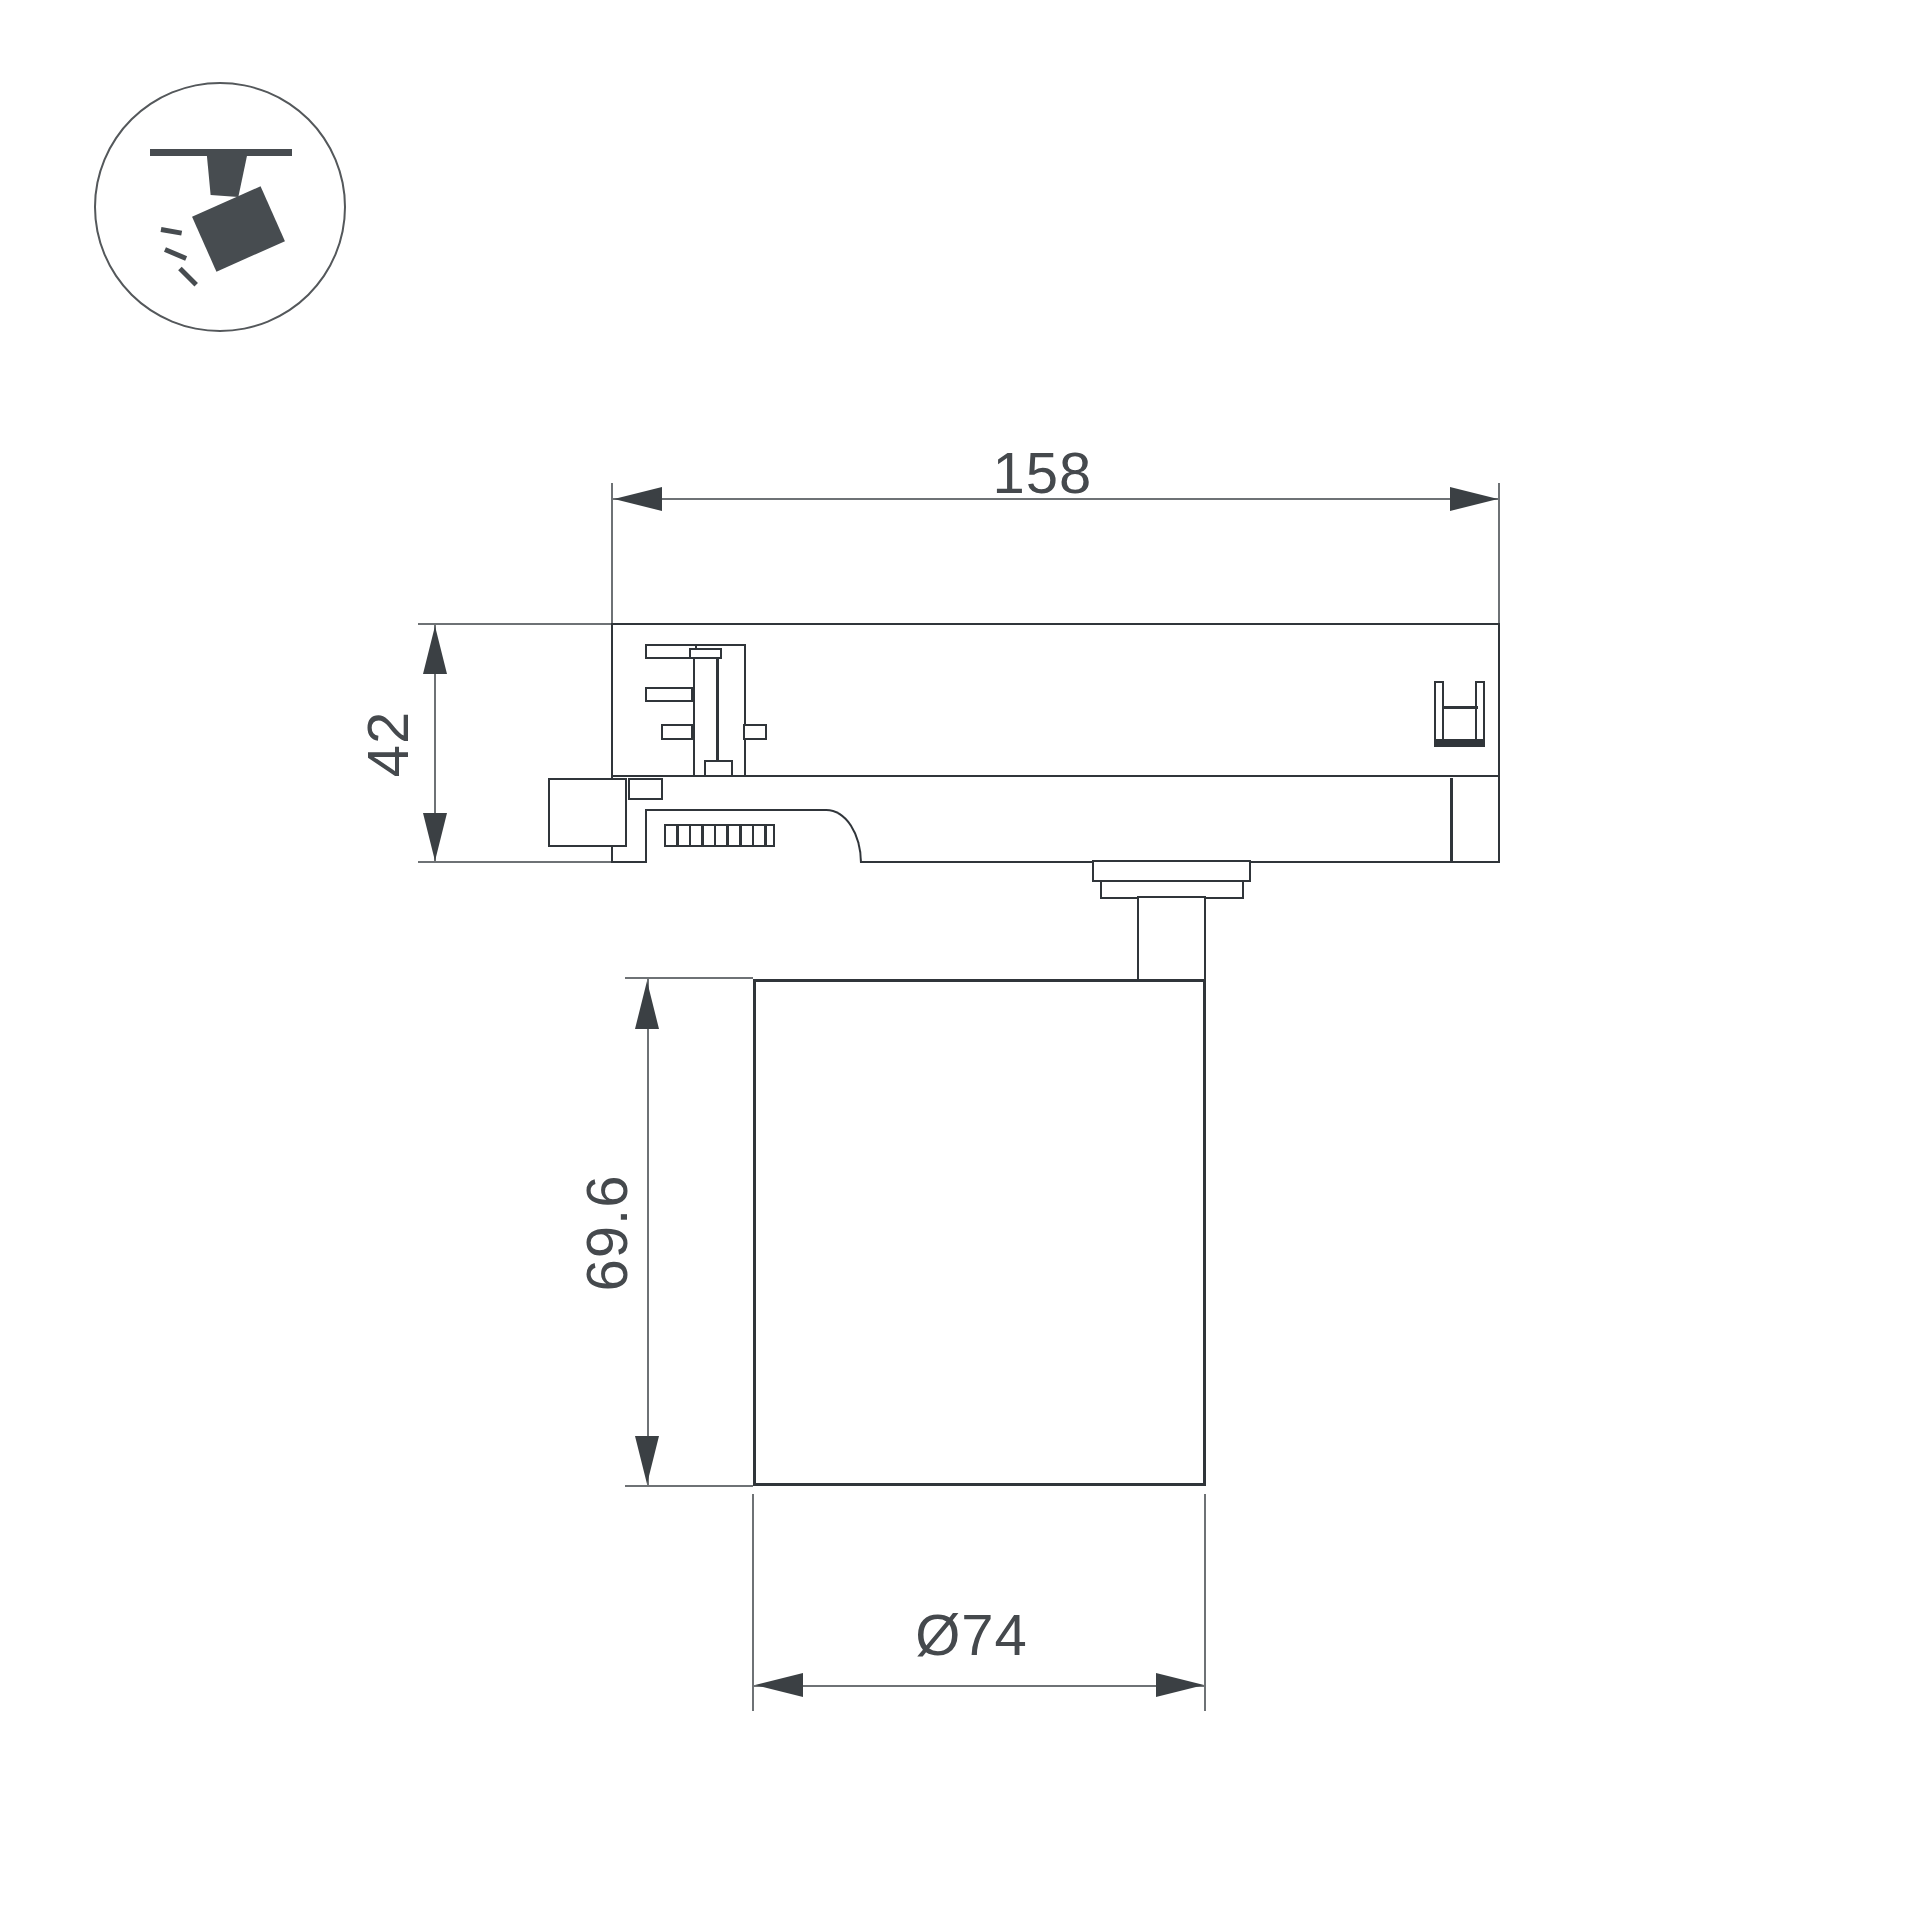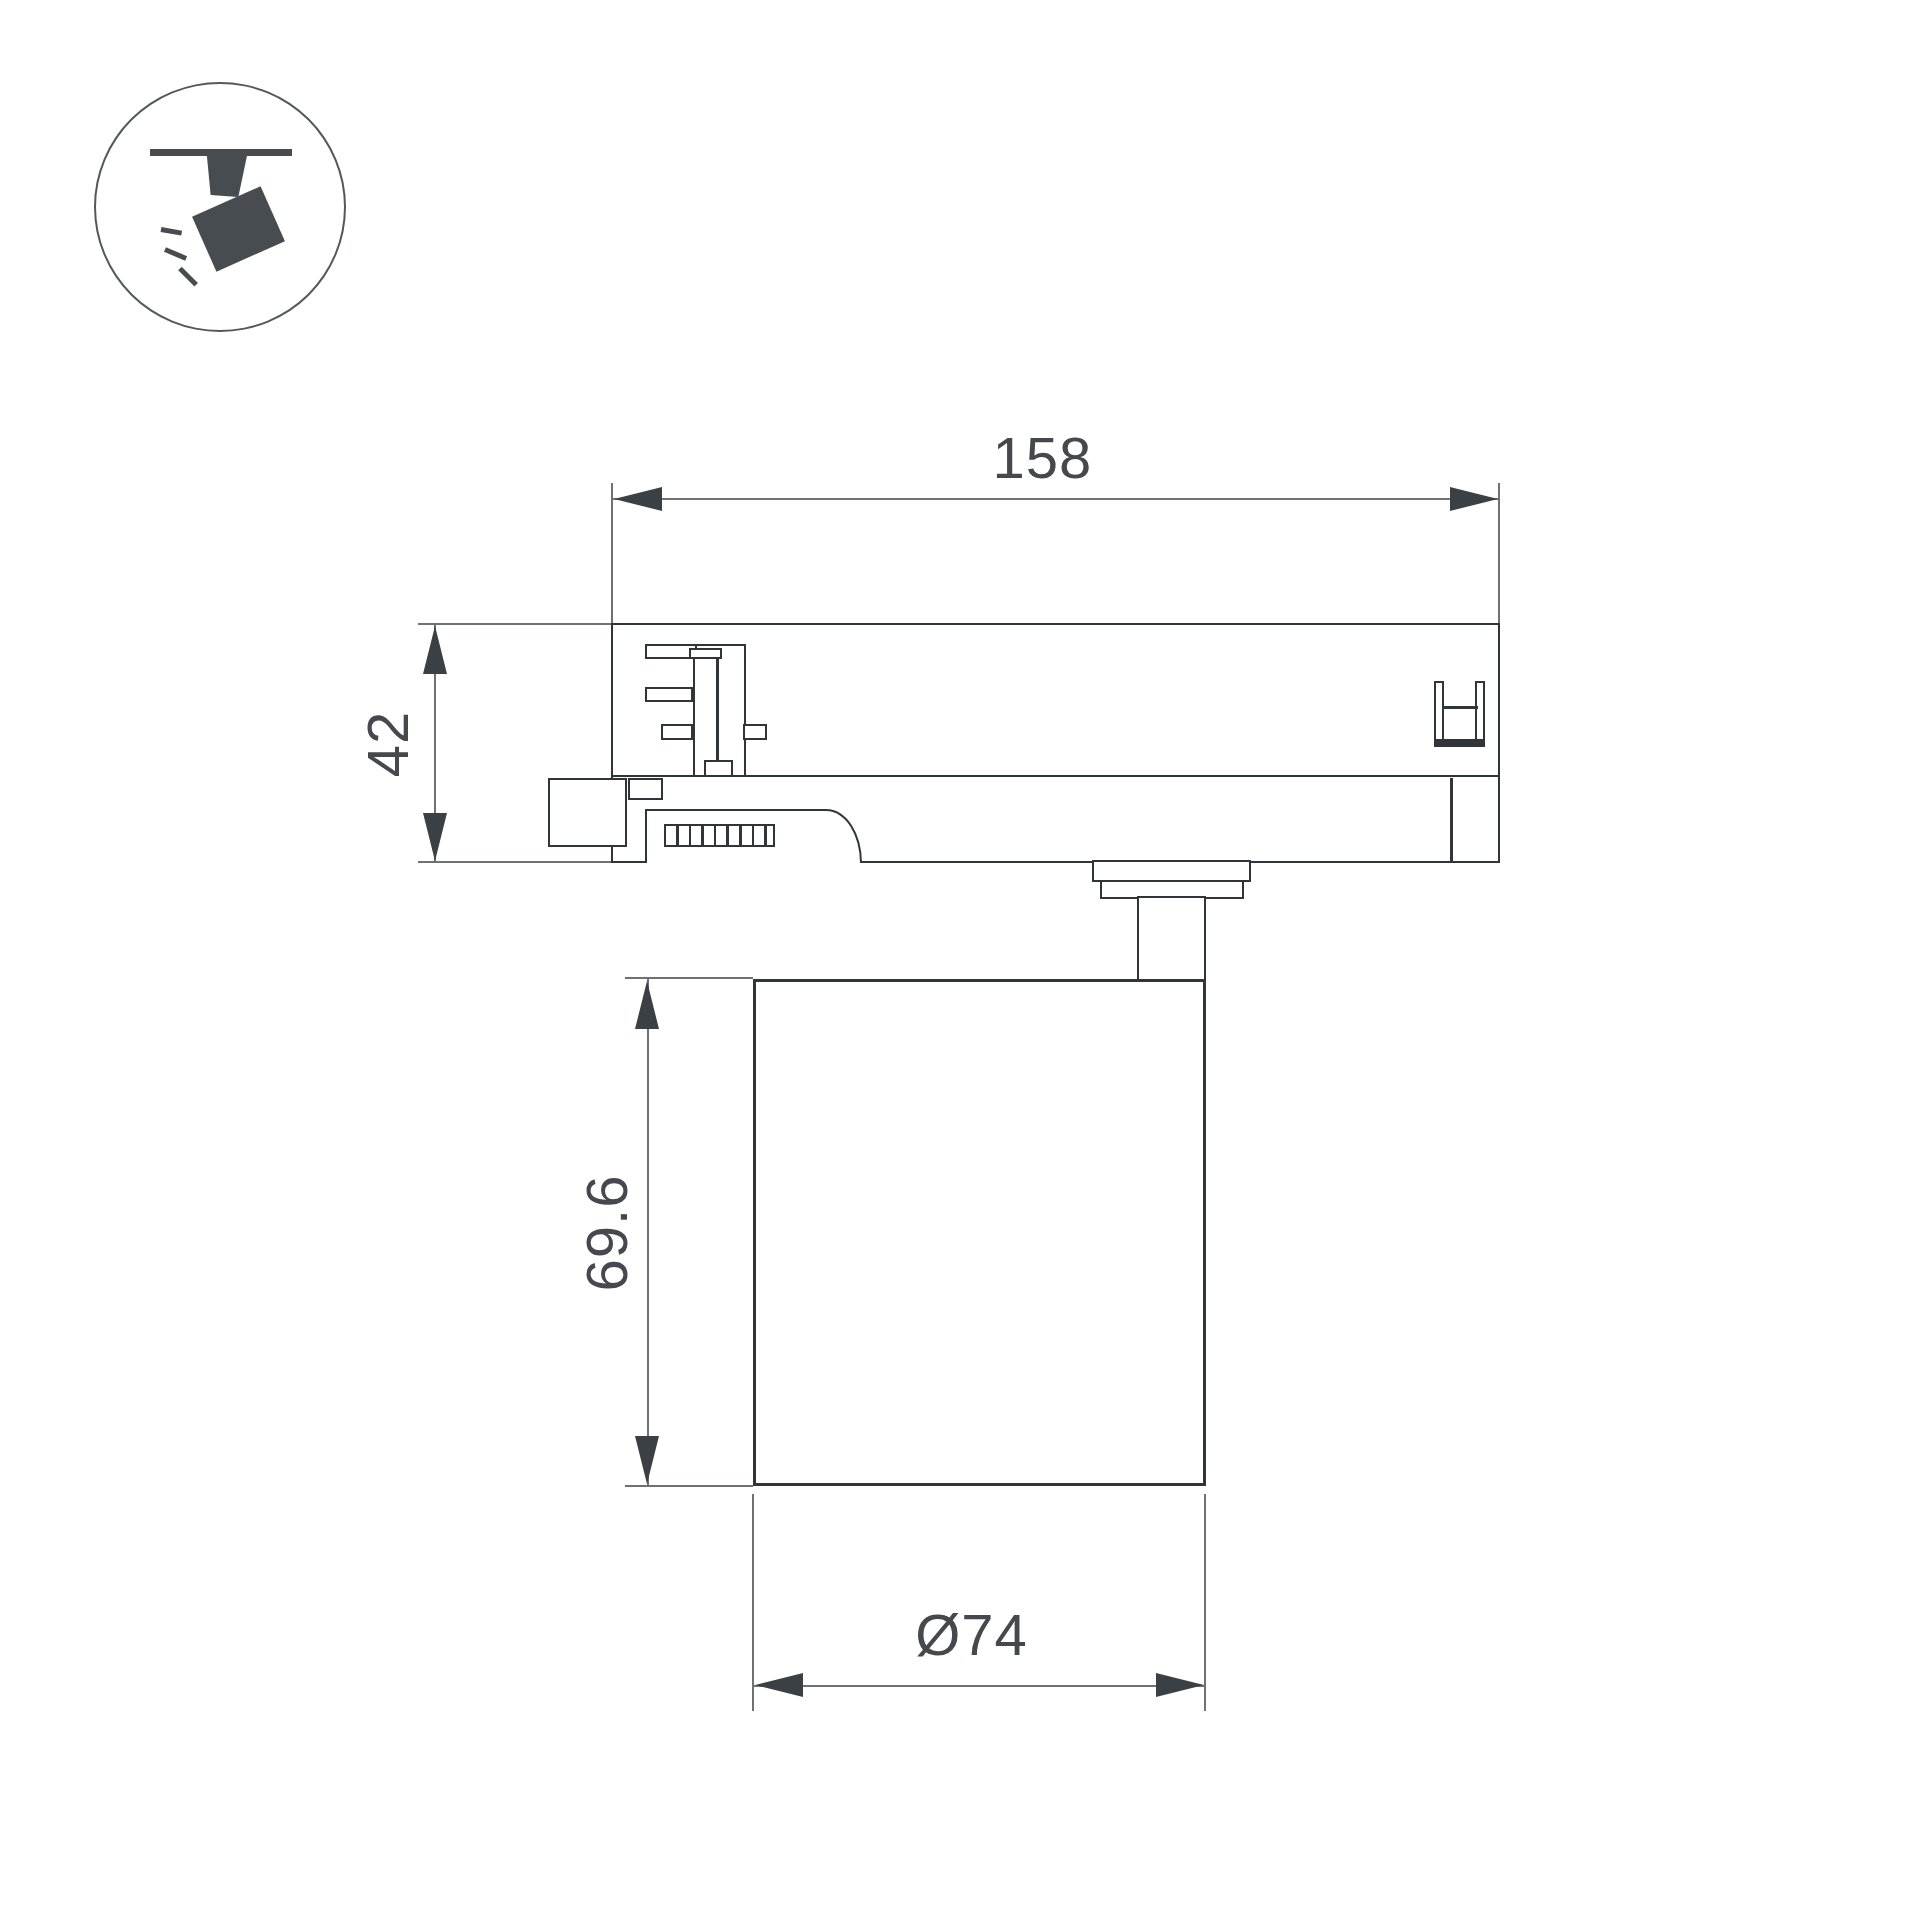--- a/index.html
+++ b/index.html
@@ -84,21 +84,21 @@
   <div class="rect" style="left:1100px;top:880px;width:144px;height:19.3px;"></div>
   <div class="rect" style="left:1137px;top:896px;width:69px;height:86px;"></div>
 
   <div class="rect" style="left:753px;top:979px;width:453px;height:507px;border-width:3.9px;"></div>
 
   <div class="dln" style="left:611px;top:483px;width:1.9px;height:140px;"></div>
   <div class="dln" style="left:1498px;top:483px;width:1.9px;height:140px;"></div>
   <div class="dln" style="left:612px;top:498px;width:888px;height:1.9px;"></div>
   <div class="arrow ar-left" style="left:614px;top:487px;"></div>
   <div class="arrow ar-right" style="left:1450px;top:487px;"></div>
-  <div class="dimtext" style="left:946px;top:428px;width:193px;height:60px;">158</div>
+  <div class="dimtext" style="left:946px;top:443px;width:193px;height:60px;">158</div>
 
   <div class="dln" style="left:418px;top:623px;width:193px;height:1.9px;"></div>
   <div class="dln" style="left:418px;top:861px;width:193px;height:1.9px;"></div>
   <div class="dln" style="left:434px;top:624px;width:1.9px;height:239px;"></div>
   <div class="arrow ar-up" style="left:423px;top:626px;"></div>
   <div class="arrow ar-down" style="left:423px;top:813px;"></div>
   <div class="dimtext vtext" style="left:291px;top:714px;width:193px;height:60px;">42</div>
 
   <div class="dln" style="left:625px;top:977px;width:128px;height:1.9px;"></div>
   <div class="dln" style="left:625px;top:1485px;width:128px;height:1.9px;"></div>

